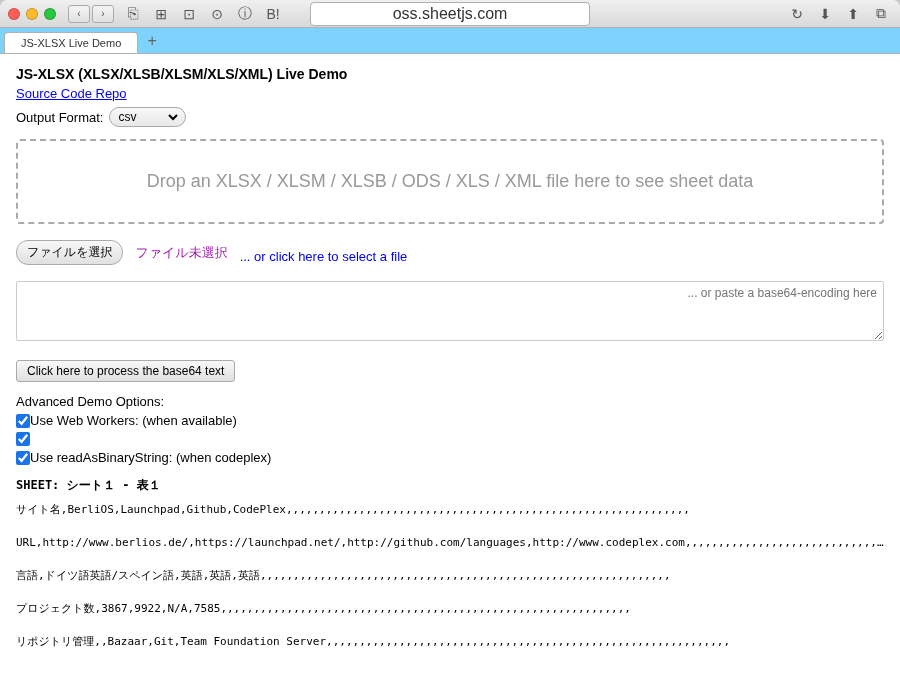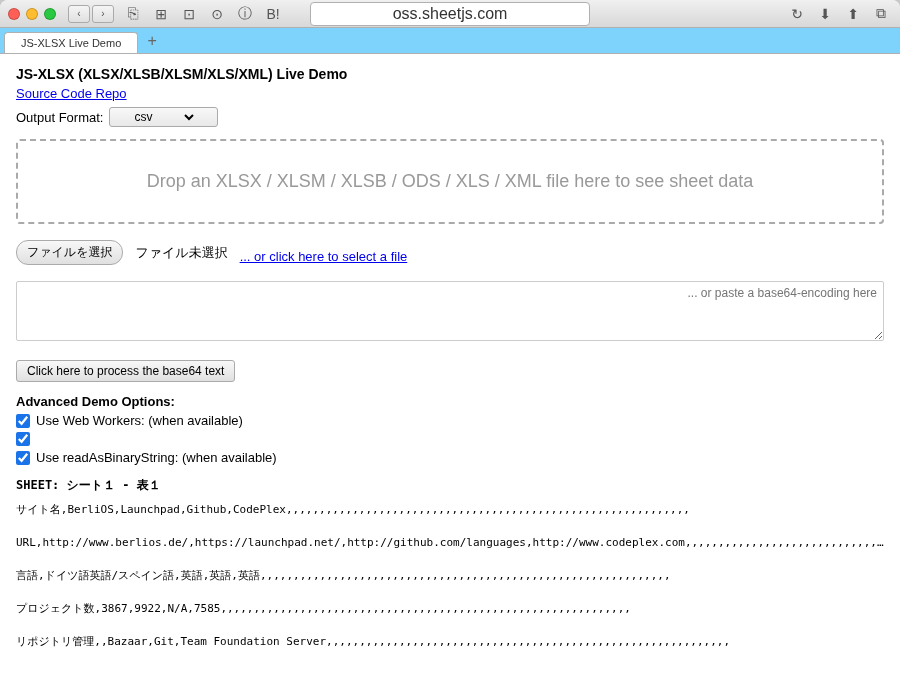--- a/index.html
+++ b/index.html
@@ -173,23 +173,23 @@
     }
 
     .output-format-row label {
       margin-right: 6px;
     }
 
     .format-select {
       display: flex;
       align-items: center;
       border: 1px solid #aaa;
-      border-radius: 3px;
+      border-radius: 10px;
       background: linear-gradient(to bottom, #f8f8f8, #e8e8e8);
-      padding: 1px 20px;
+      padding: 1px 4px;
       font-size: 12px;
     }
 
     .format-select select {
       border: none;
       background: transparent;
       font-size: 12px;
       outline: none;
     }
 
@@ -220,26 +220,25 @@
     .file-btn {
       background: linear-gradient(to bottom, #f8f8f8, #e0e0e0);
       border: 1px solid #aaa;
       border-radius: 12px;
       padding: 3px 10px;
       font-size: 12px;
       cursor: pointer;
     }
 
     .file-label {
-      color: #000000;
+      color: #a21caf;
     }
 
     .file-click-link {
       color: #0000ee;
-      text-decoration: underline;
       cursor: pointer;
       margin-top: 7px;
     }
 
     
     .base64-section {
       margin-bottom: 10px;
     }
 
     .base64-textarea {
@@ -266,29 +265,28 @@
       margin-bottom: 12px;
       display: inline-block;
     }
 
     
     .advanced-section {
       margin-bottom: 12px;
     }
 
     .section-title {
-      font-weight: bold;
+      font-weight: normal;
       font-size: 13px;
       margin-bottom: 4px;
     }
 
     .checkbox-row {
       display: flex;
       align-items: center;
-      gap: 6px;
       margin-bottom: 4px;
       font-size: 13px;
     }
 
     .checkbox-row input[type="checkbox"] {
       width: 14px;
       height: 14px;
       accent-color: #1a73e8;
     }
 
@@ -392,21 +390,21 @@
       <div class="section-title">Advanced Demo Options:</div>
       <div class="checkbox-row">
         <input type="checkbox" checked="" style="">
         <label>Use Web Workers: (when available)</label>
       </div>
       <div class="checkbox-row">
         <input type="checkbox" checked="" style="">
       </div>
       <div class="checkbox-row">
         <input type="checkbox" checked="" style="">
-        <label>Use readAsBinaryString: (when available)</label>
+        <label>Use readAsBinaryString: (when codeplex)</label>
       </div>
     </div>
 
     <div class="sheet-header">SHEET: シート１ - 表１</div>
 
     <div class="sheet-data" id="sheet-data-container"><span class="sheet-row">サイト名,BerliOS,Launchpad,Github,CodePlex,,,,,,,,,,,,,,,,,,,,,,,,,,,,,,,,,,,,,,,,,,,,,,,,,,,,,,,,,,,,,</span>
 <span class="sheet-row">URL,http://www.berlios.de/,https://launchpad.net/,http://github.com/languages,http://www.codeplex.com,,,,,,,,,,,,,,,,,,,,,,,,,,,,,,,,,,,,,,,,,,,,,,,,,,,,,,,,,,,,,,</span>
 <span class="sheet-row">言語,ドイツ語英語/スペイン語,英語,英語,英語,,,,,,,,,,,,,,,,,,,,,,,,,,,,,,,,,,,,,,,,,,,,,,,,,,,,,,,,,,,,,,</span>
 <span class="sheet-row">プロジェクト数,3867,9922,N/A,7585,,,,,,,,,,,,,,,,,,,,,,,,,,,,,,,,,,,,,,,,,,,,,,,,,,,,,,,,,,,,,,</span>
 <span class="sheet-row">リポジトリ管理,,Bazaar,Git,Team Foundation Server,,,,,,,,,,,,,,,,,,,,,,,,,,,,,,,,,,,,,,,,,,,,,,,,,,,,,,,,,,,,,</span>

